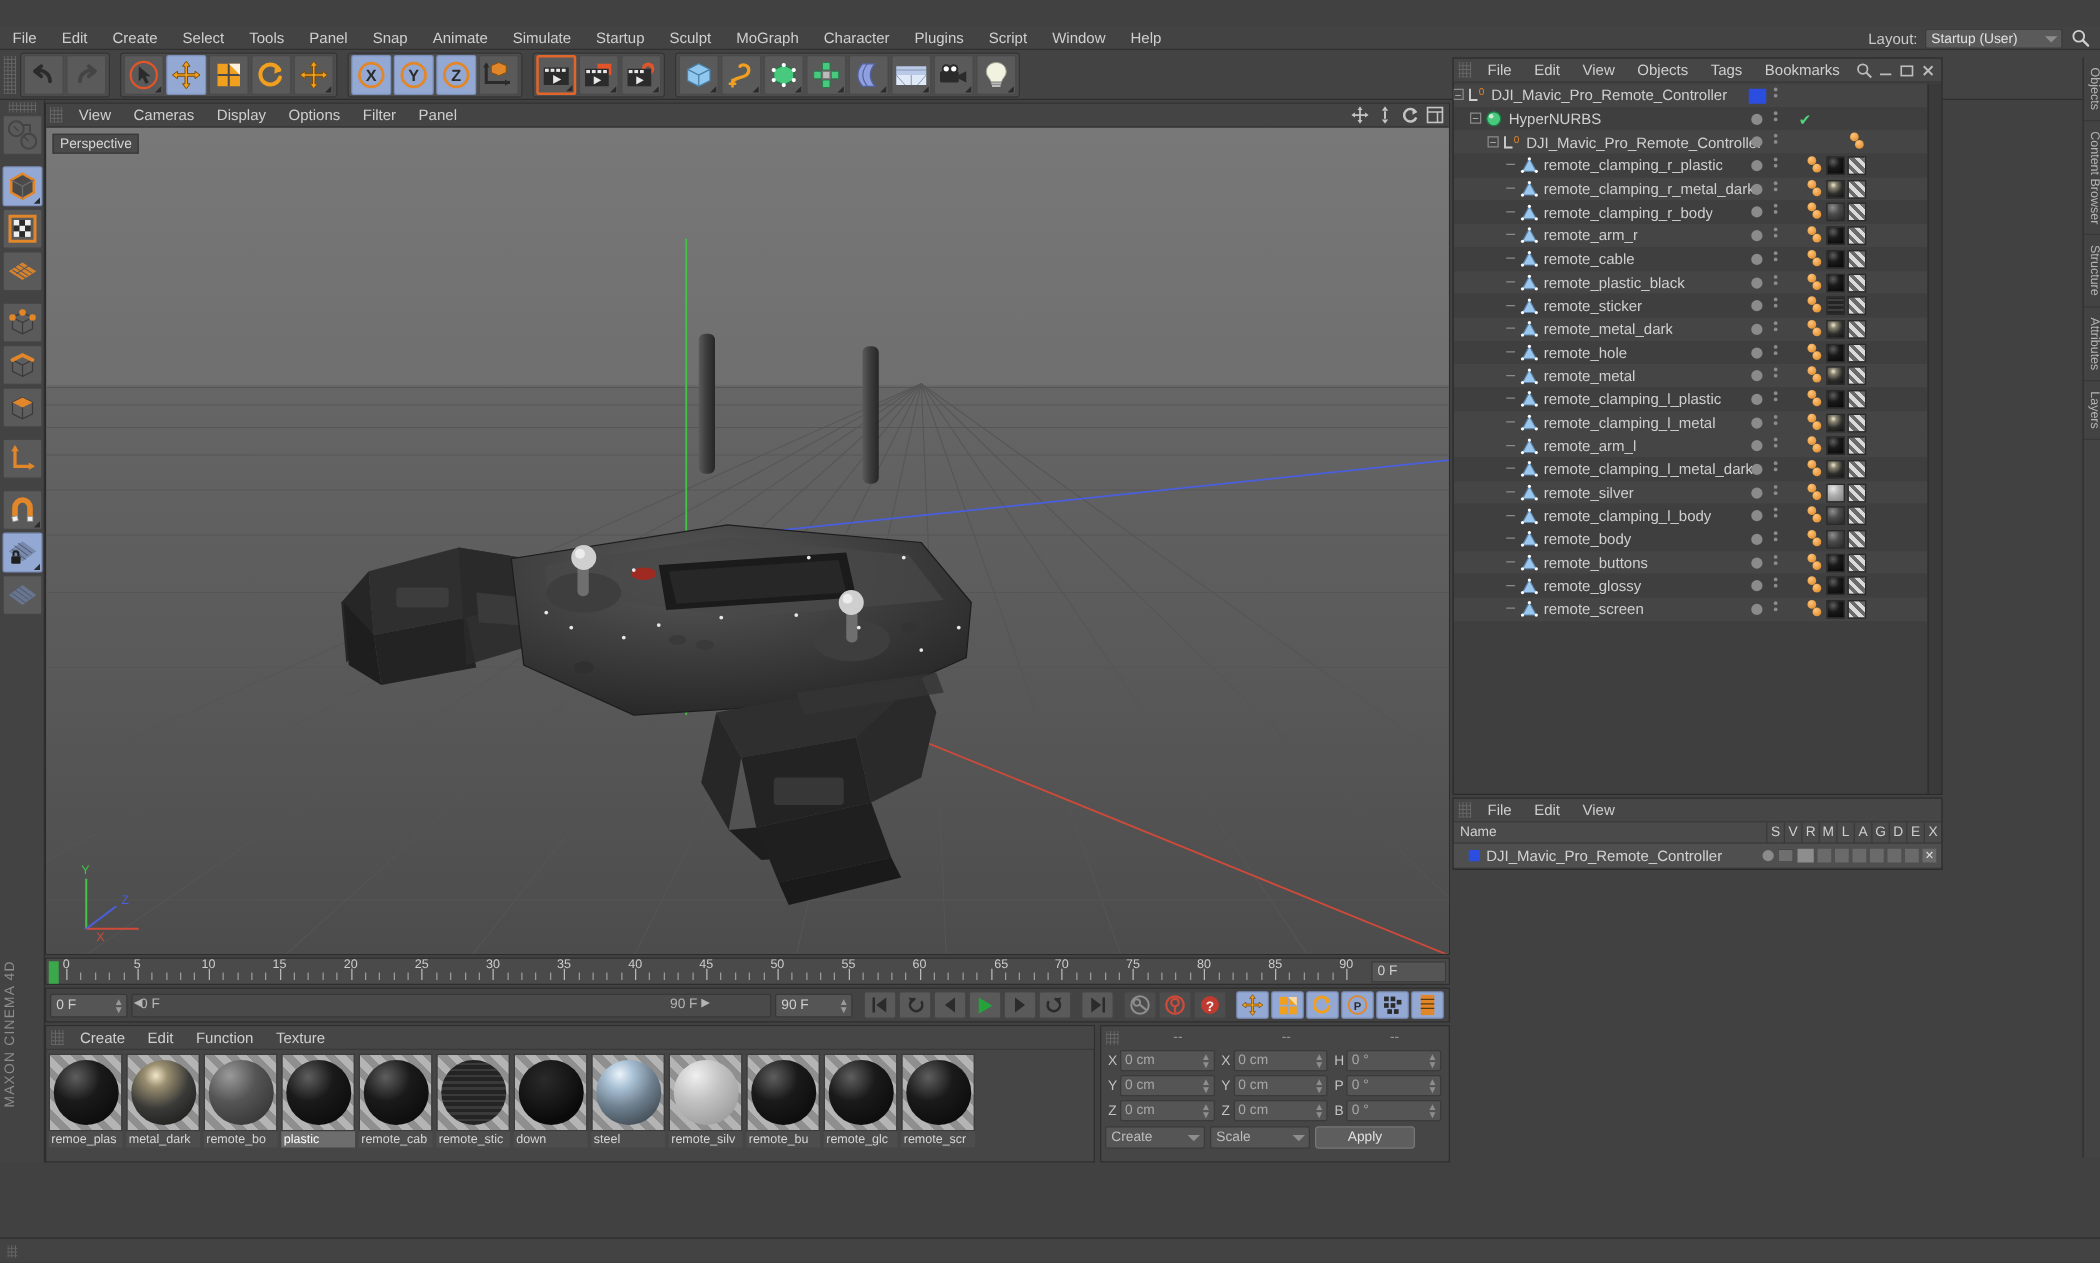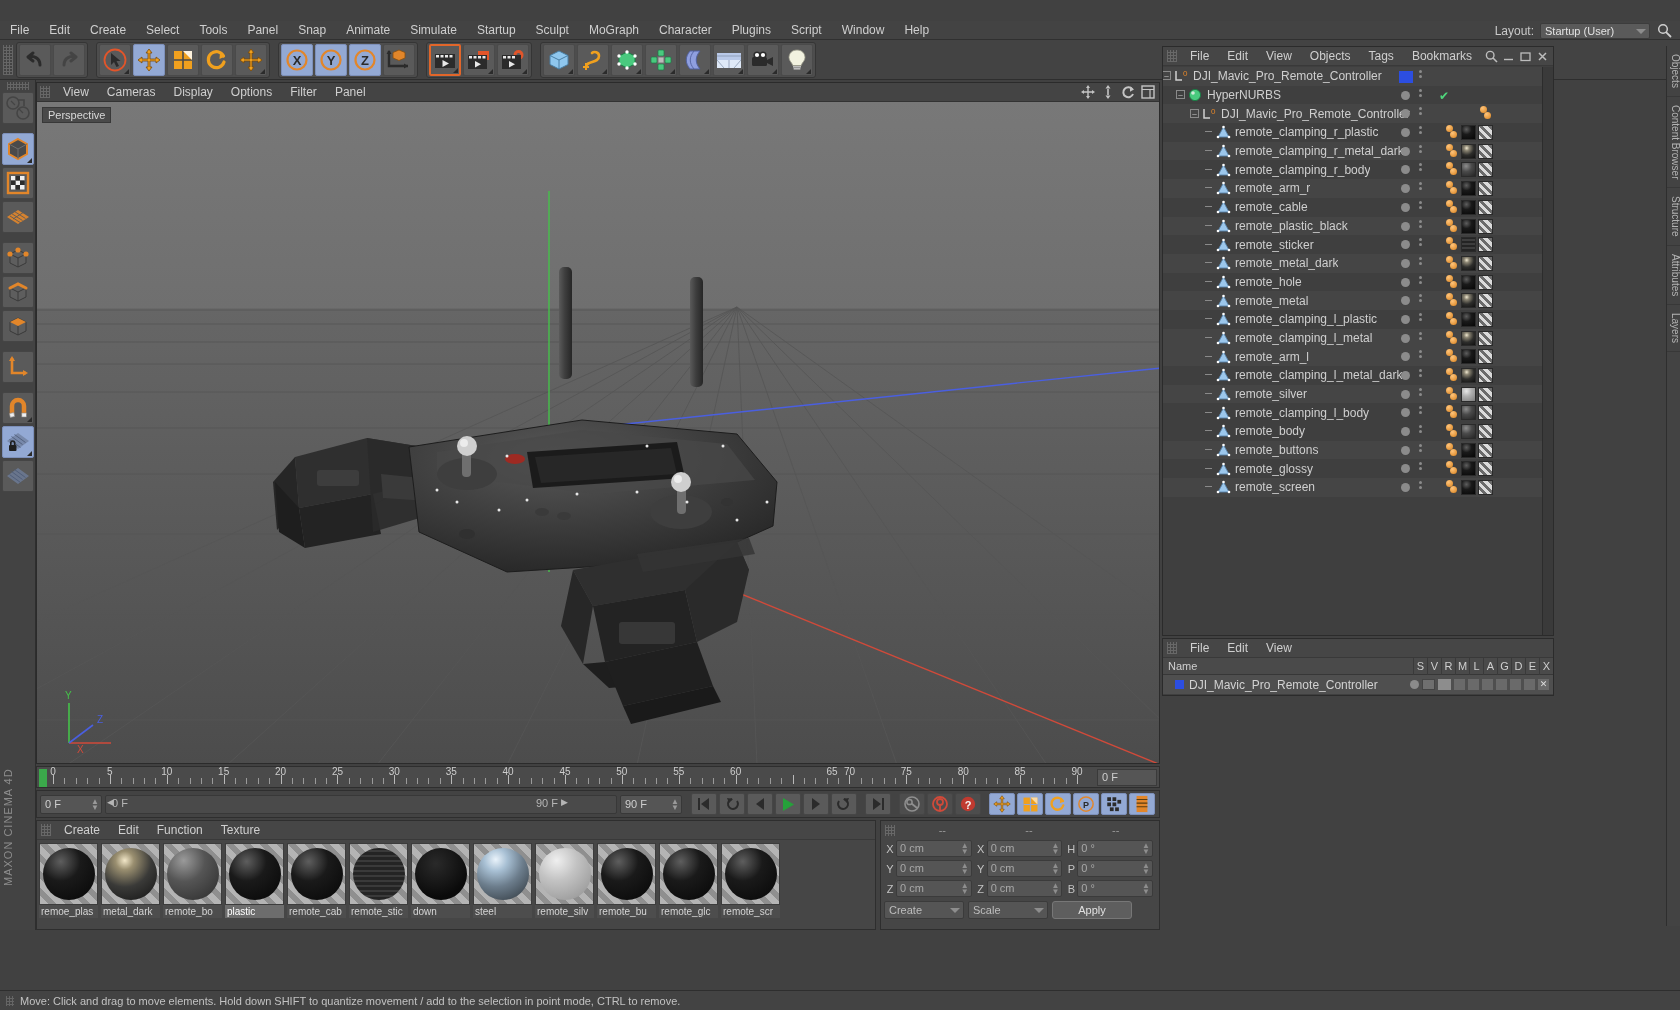--- a/index.html
+++ b/index.html
@@ -771,21 +771,21 @@
         <div class="tlmark" style="left: 664.533px;"></div>
         <div class="tlmark" style="left: 675.911px;"></div>
         <div class="tlmark" style="left: 687.289px;"></div>
         <div class="tlmark maj" style="left: 698.667px;"></div>
         <div class="tlnum" style="left: 698.667px;">60</div>
         <div class="tlmark" style="left: 710.044px;"></div>
         <div class="tlmark" style="left: 721.422px;"></div>
         <div class="tlmark" style="left: 732.8px;"></div>
         <div class="tlmark" style="left: 744.178px;"></div>
         <div class="tlmark maj" style="left: 755.556px;"></div>
-        <div class="tlnum" style="left: 795px;">65</div>
+        <div class="tlnum" style="left: 764px;">65</div>
         <div class="tlmark" style="left: 766.933px;"></div>
         <div class="tlmark" style="left: 778.311px;"></div>
         <div class="tlmark" style="left: 789.689px;"></div>
         <div class="tlmark" style="left: 801.067px;"></div>
         <div class="tlmark maj" style="left: 812.444px;"></div>
         <div class="tlnum" style="left: 812.444px;">70</div>
         <div class="tlmark" style="left: 823.822px;"></div>
         <div class="tlmark" style="left: 835.2px;"></div>
         <div class="tlmark" style="left: 846.578px;"></div>
         <div class="tlmark" style="left: 857.956px;"></div>
@@ -1681,16 +1681,15 @@
   <div class="rdock">
     <div class="rtab">Objects</div>
     <div class="rtab">Content Browser</div>
     <div class="rtab">Structure</div>
     <div class="rtab">Attributes</div>
     <div class="rtab">Layers</div>
   </div>
 
   <div class="status">
     <span class="sgrip"></span>
-    <span>Move: Click and drag to move elements. Hold down SHIFT to quantize movement / add to the selection in point mode, CTRL to remove.</span>
   </div>
 
 </div>
 
 </body></html>

